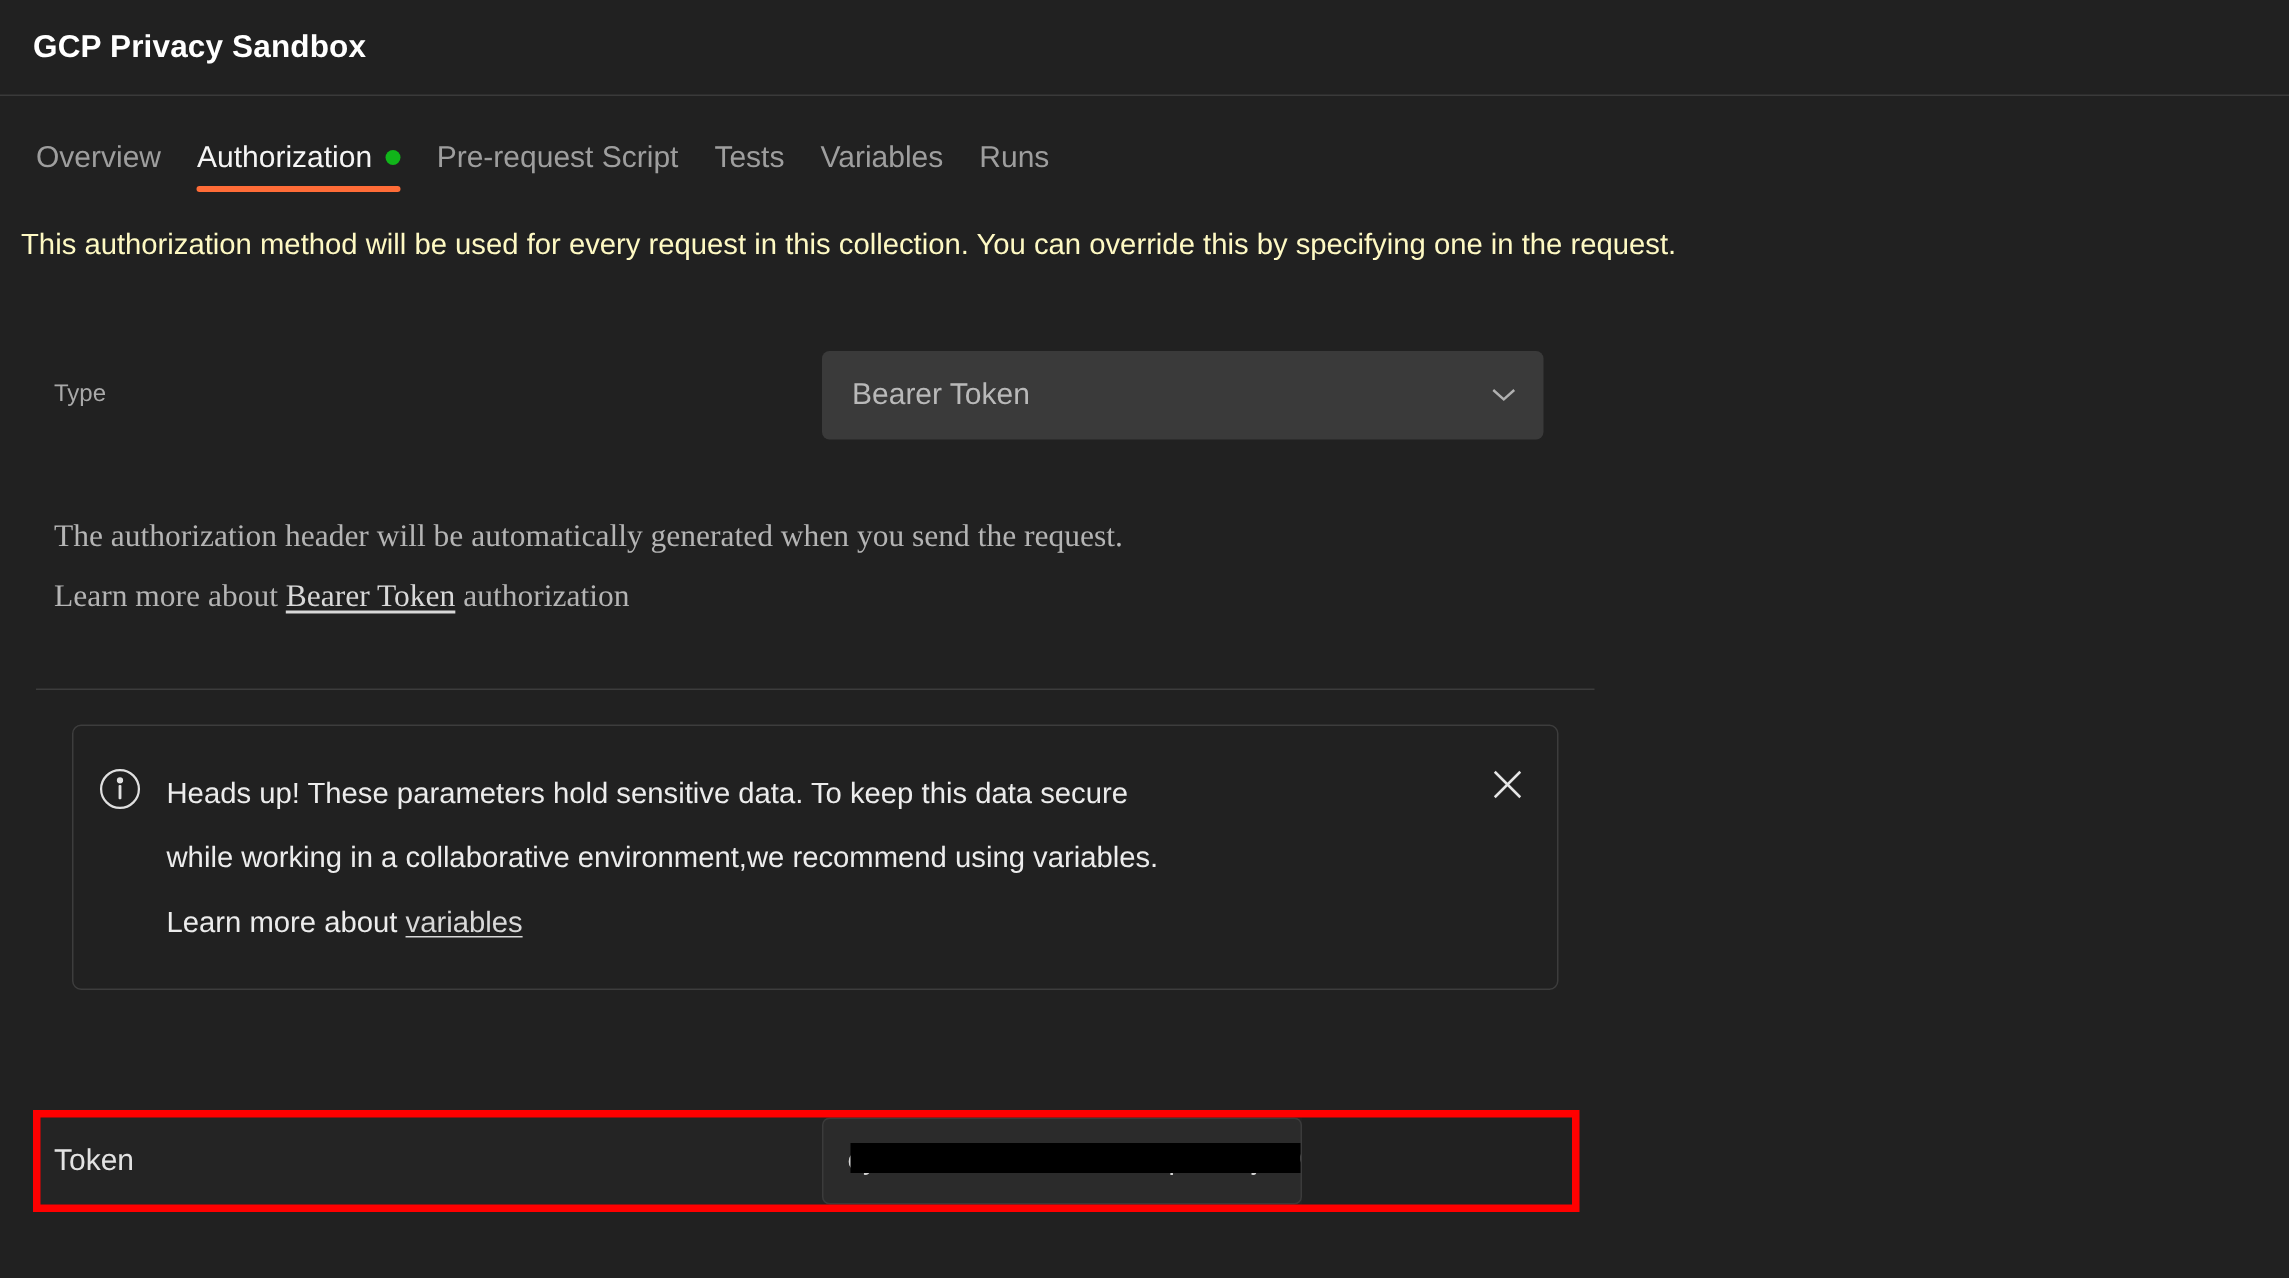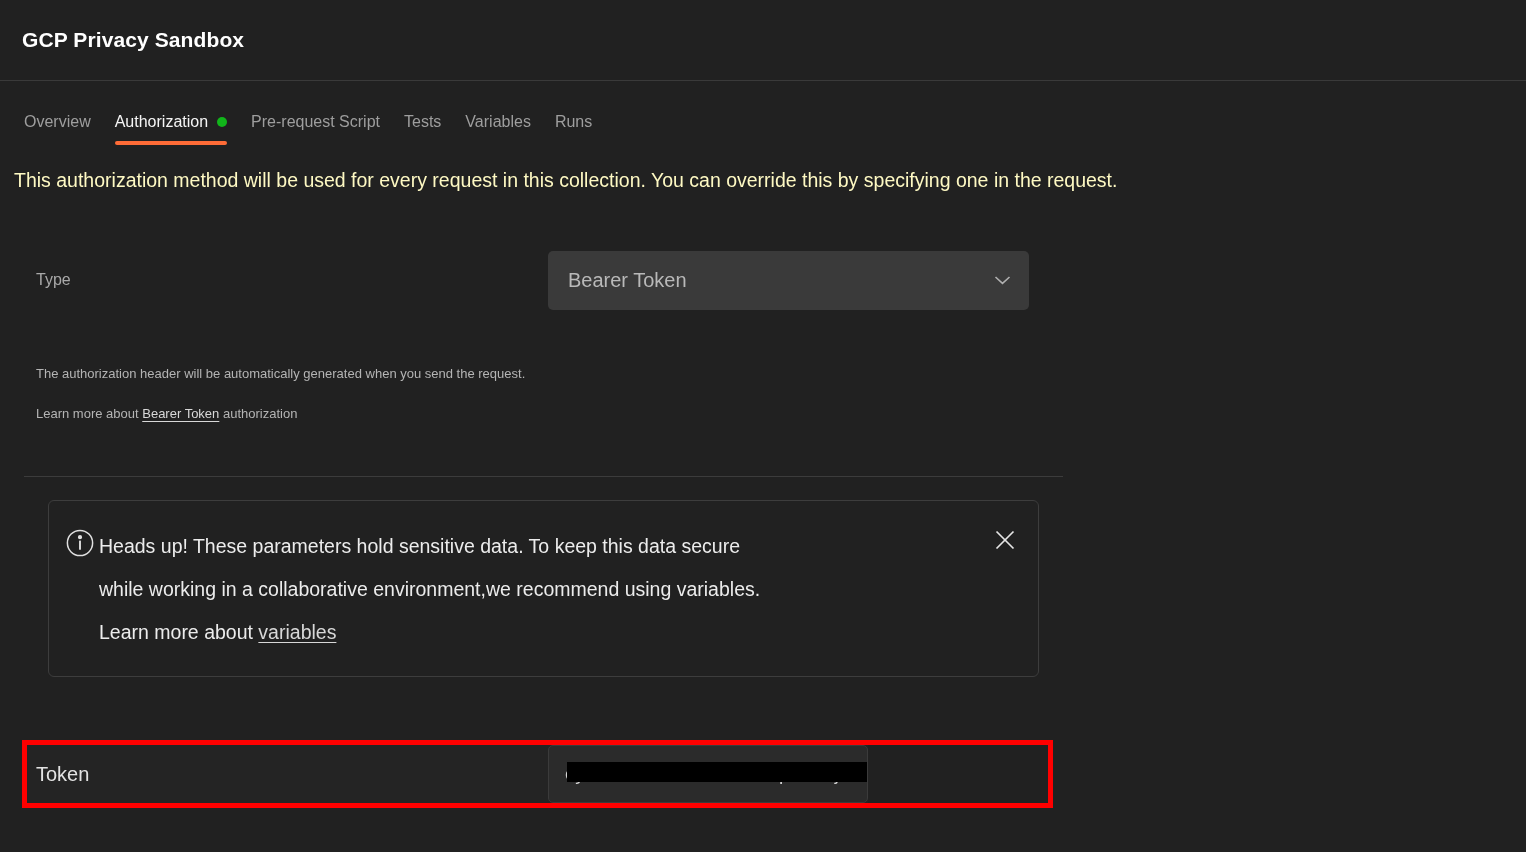--- a/index.html
+++ b/index.html
@@ -13,21 +13,21 @@
 
   body {
     font-family: "Liberation Sans", sans-serif;
     -webkit-font-smoothing: antialiased;
     color: #e8e8e8;
     position: relative;
   }
 
   
   #app-header {
-    height: 81px;
+    height: 64px;
     background: #212121;
     border-bottom: 1px solid #3a3a3a;
     display: flex;
     align-items: center;
     padding-left: 22px;
   }
 
   #collection-title {
     font-size: 21px;
     font-weight: bold;
@@ -52,21 +52,21 @@
     gap: 9px;
     padding: 6px 12px 0 12px;
     height: 52px;
     cursor: pointer;
     background: transparent;
     border: none;
     font-family: inherit;
   }
 
   .tab-label {
-    font-size: 16px;
+    font-size: 20px;
     color: #9e9e9e;
     white-space: nowrap;
     line-height: 1;
   }
 
   .tab.active .tab-label {
     color: #f5f5f5;
   }
 
   .tab-dot {
@@ -145,23 +145,24 @@
     width: 17px;
     height: 10px;
     flex: none;
   }
   .chevron path { stroke: #b0b0b0; stroke-width: 1.6; fill: none; }
 
   
   #auth-help {
     margin-top: 44px;
     padding-left: 24px;
-    font-size: 13px;
+    font-size: 21px;
     color: #b4b4b4;
     line-height: 40px;
+    font-family: Liberation Serif, serif;
   }
 
   #auth-help .line { white-space: nowrap; }
 
   .inline-link {
     color: #d8d8d8;
     text-decoration: underline;
     text-underline-offset: 3px;
     cursor: pointer;
   }
@@ -191,21 +192,21 @@
   #callout-info-icon {
     width: 30px;
     height: 30px;
     flex: none;
     margin-top: 3px;
   }
   #callout-info-icon circle { fill: none; stroke: #e0e0e0; stroke-width: 1.5; }
   #callout-info-icon .glyph { fill: #e0e0e0; }
 
   #callout-text {
-    margin-left: 4px;
+    margin-left: 16px;
     font-size: 19.5px;
     color: #ececec;
     line-height: 43px;
     flex: 1;
   }
 
   #callout-text .line { white-space: nowrap; }
 
   #callout-close-button {
     position: absolute;

